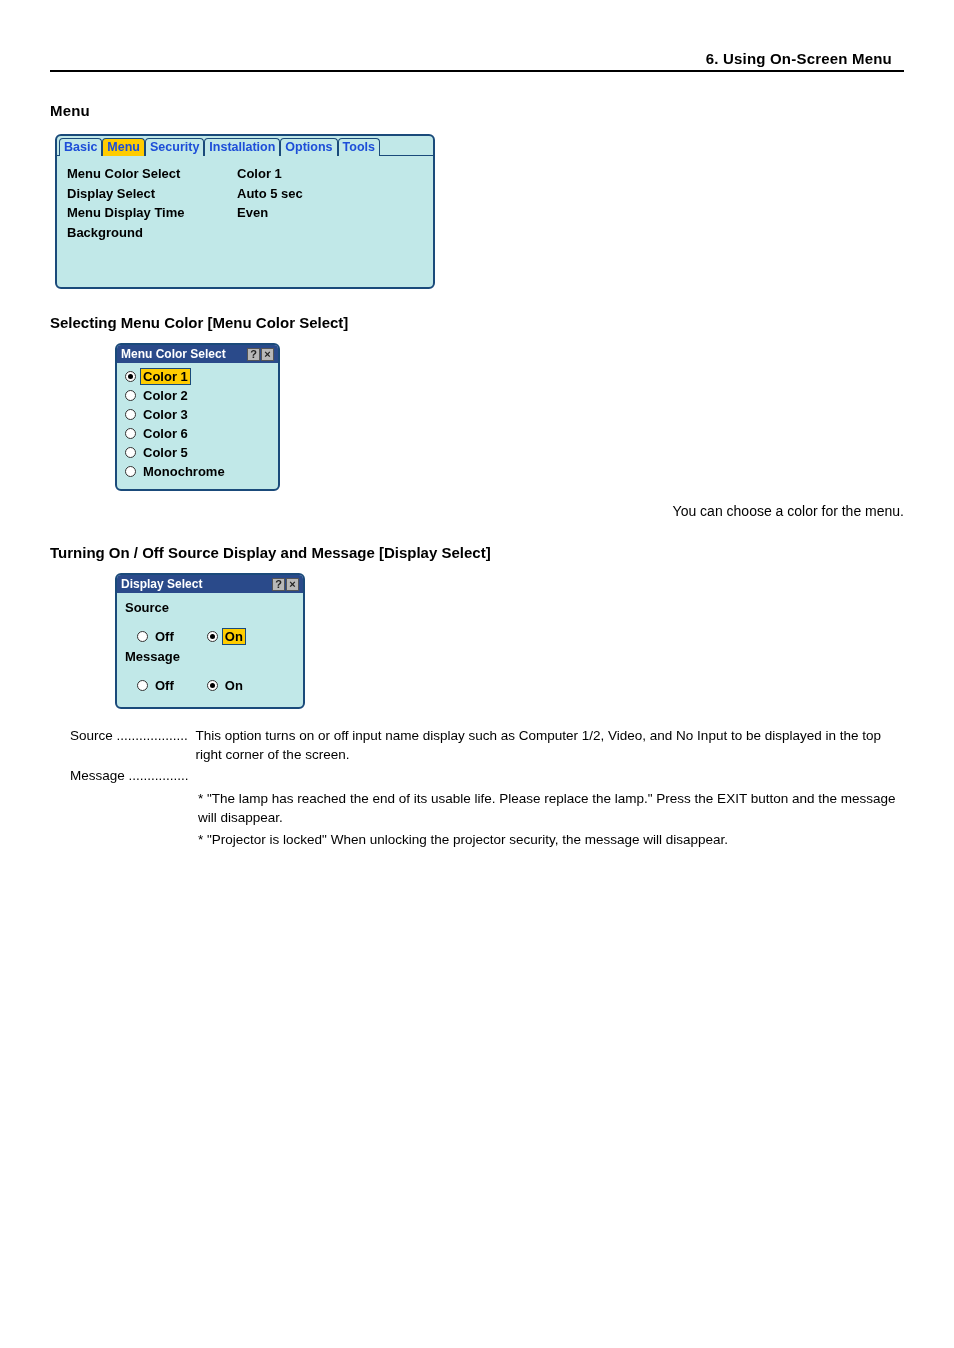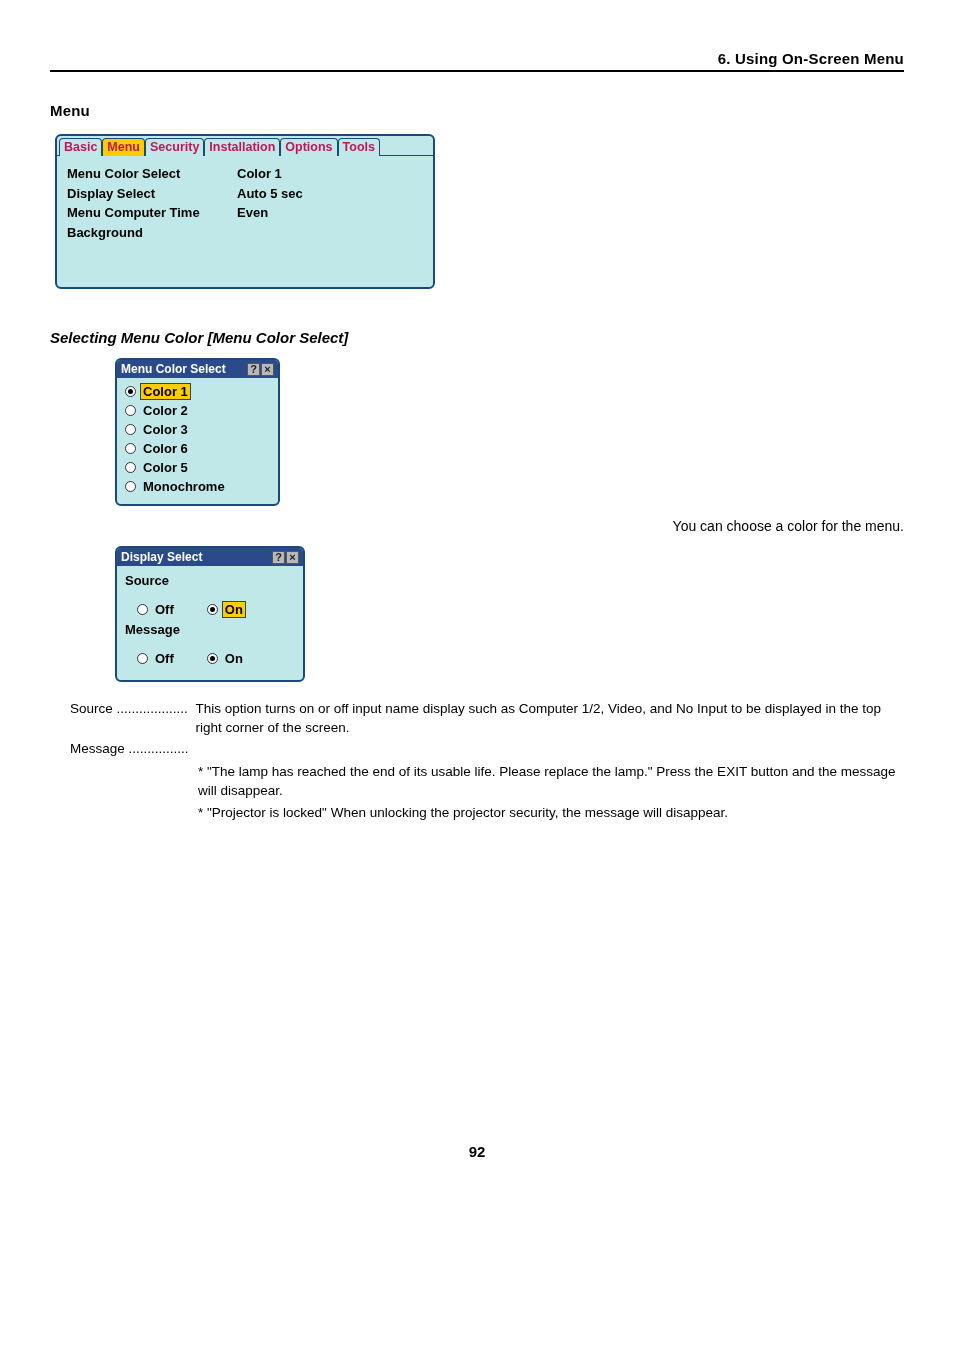--- a/index.html
+++ b/index.html
@@ -17,41 +17,40 @@
     padding: 50px 50px 40px 50px;
   }
   .header-line {
     border-top: 2px solid #000;
     margin-top: 20px;
     position: relative;
     height: 0;
   }
   .header-text {
     position: absolute;
-    right: 0;
+    right: 12px;
     top: -22px;
     font-family: Arial, sans-serif;
     font-weight: 900;
     font-size: 15px;
     letter-spacing: 0.2px;
   }
   .section-heading {
     font-family: Arial, sans-serif;
     font-weight: 900;
     font-size: 15px;
     margin-top: 30px;
     margin-bottom: 15px;
     letter-spacing: 0.2px;
   }
   .sub-heading {
     font-weight: bold;
     font-size: 15px;
-    margin-top: 40px;
+    margin-top: 25px;
     margin-bottom: 12px;
-    font-style: italic;
   }
   .body-text {
     font-size: 14px;
     margin: 12px 0;
     text-align: right;
   }
 
   
   .osd-box {
     border: 2px solid #1a4a7a;
@@ -70,21 +69,21 @@
   .osd-tab {
     border: 1px solid #1a4a7a;
     border-bottom: none;
     border-top-left-radius: 4px;
     border-top-right-radius: 4px;
     font-size: 12.5px;
     font-weight: bold;
     padding: 2px 4px;
     margin-top: 2px;
     background: #c1e8e8;
-    color: #be185d;
+    color: #1d4ed8;
     line-height: 1;
     height: 18px;
     position: relative;
   }
   .osd-tab.sel {
     background: #ffcc00;
   }
   .osd-body {
     display: flex;
     padding: 8px 10px 45px 10px;
@@ -250,21 +249,21 @@
       <div class="osd-tab sel">Menu</div>
       <div class="osd-tab">Security</div>
       <div class="osd-tab">Installation</div>
       <div class="osd-tab">Options</div>
       <div class="osd-tab">Tools</div>
     </div>
     <div class="osd-body">
       <div class="osd-col labels">
         <div>Menu Color Select</div>
         <div>Display Select</div>
-        <div>Menu Computer Time</div>
+        <div>Menu Display Time</div>
         <div>Background</div>
       </div>
       <div class="osd-col values">
         <div>Color 1</div>
         <div></div>
         <div>Auto 5 sec</div>
         <div>Even</div>
       </div>
     </div>
   </div>
@@ -302,20 +301,21 @@
       </div>
       <div class="radio-row">
         <span class="radio-circle"></span>
         <span class="radio-label">Monochrome</span>
       </div>
     </div>
   </div>
 
   <div class="body-text">You can choose a color for the menu.</div>
 
+  <div class="sub-heading">Turning On / Off Source Display and Message [Display Select]</div>
 
   <div class="popup-box2">
     <div class="popup-title">
       <span class="popup-title-text">Display Select</span>
       <span class="popup-icons">
         <span class="popup-icon-btn">?</span>
         <span class="popup-icon-btn">×</span>
       </span>
     </div>
     <div class="ds-body">
@@ -355,14 +355,13 @@
     <div class="def-row">
       <span class="def-term">Message</span>
       <span>&nbsp;</span>
       <span class="def-dots">................</span>
       <span>&nbsp;</span>
     </div>
     <div class="def-note">* "The lamp has reached the end of its usable life. Please replace the lamp." Press the EXIT button and the message will disappear.</div>
     <div class="def-note">* "Projector is locked" When unlocking the projector security, the message will disappear.</div>
   </div>
 
-  <div class="page-number">92</div>
 </div>
 
 </body></html>

